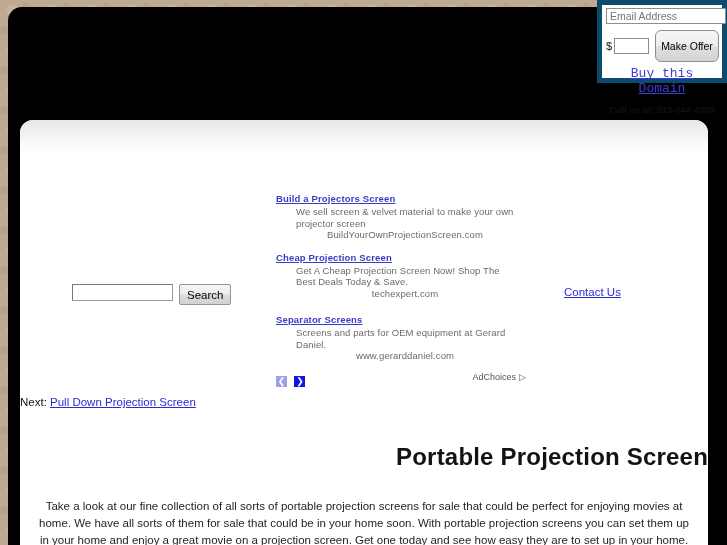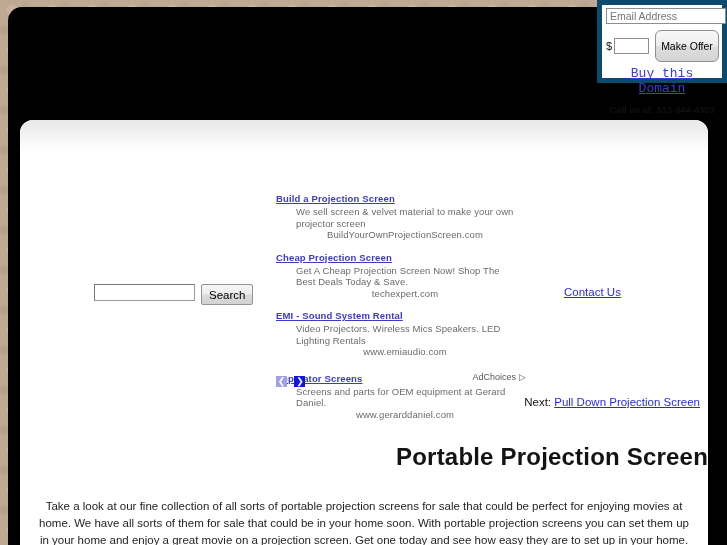--- a/index.html
+++ b/index.html
@@ -63,21 +63,20 @@
     width: 688px;
     height: 240px;
   }
 
   #search-box-wrap {
     position: absolute;
     left: 52px;   
     top: 104px;   
     display: flex;
     align-items: flex-start;
-    margin-left: 22px;
   }
   #search-input {
     width: 101px;
     height: 17px;
     box-sizing: border-box;
     border: 1px solid #9a9a9a;
     border-top-color: #777;
     border-left-color: #777;
     background: #ffffff;
     font-family: "Liberation Sans", sans-serif;
@@ -172,21 +171,21 @@
     text-decoration: underline;
     cursor: pointer;
   }
 
   
   #next-row {
     position: absolute;
     left: 0;
     right: 0;
     top: 276px;  
-    text-align: right;
+    text-align: left;
     padding-right: 8px;
     font-family: "Liberation Sans", sans-serif;
     font-size: 11.5px;
     color: #111;
   }
   #next-link {
     color: #2b2bd4;
     text-decoration: underline;
     cursor: pointer;
   }
@@ -313,36 +312,31 @@
     <div id="mid-band">
 
       <div id="search-box-wrap">
         <input id="search-input" type="text" value="" style="">
         <button id="search-button">Search</button>
       </div>
 
       <div id="ad-unit">
 
         <div class="ad-item">
-          <span class="ad-title">Build a Projection Screen</span>
+          <span class="ad-title">Build a Projectors Screen</span>
           <div class="ad-desc">We sell screen &amp; velvet material to make your own projector screen</div>
           <div class="ad-url">BuildYourOwnProjectionScreen.com</div>
         </div>
 
         <div class="ad-item">
           <span class="ad-title">Cheap Projection Screen</span>
           <div class="ad-desc">Get A Cheap Projection Screen Now! Shop The Best Deals Today &amp; Save.</div>
           <div class="ad-url">techexpert.com</div>
         </div>
 
-        <div class="ad-item">
-          <span class="ad-title">EMI - Sound System Rental</span>
-          <div class="ad-desc">Video Projectors. Wireless Mics Speakers. LED Lighting Rentals</div>
-          <div class="ad-url">www.emiaudio.com</div>
-        </div>
 
         <div class="ad-item" style="margin-top:10px;">
           <span class="ad-title">Separator Screens</span>
           <div class="ad-desc">Screens and parts for OEM equipment at Gerard Daniel.</div>
           <div class="ad-url">www.gerarddaniel.com</div>
         </div>
       </div>
 
       <div id="ad-footer">
         <span class="arrow-btn" id="arrow-prev">❮</span>

